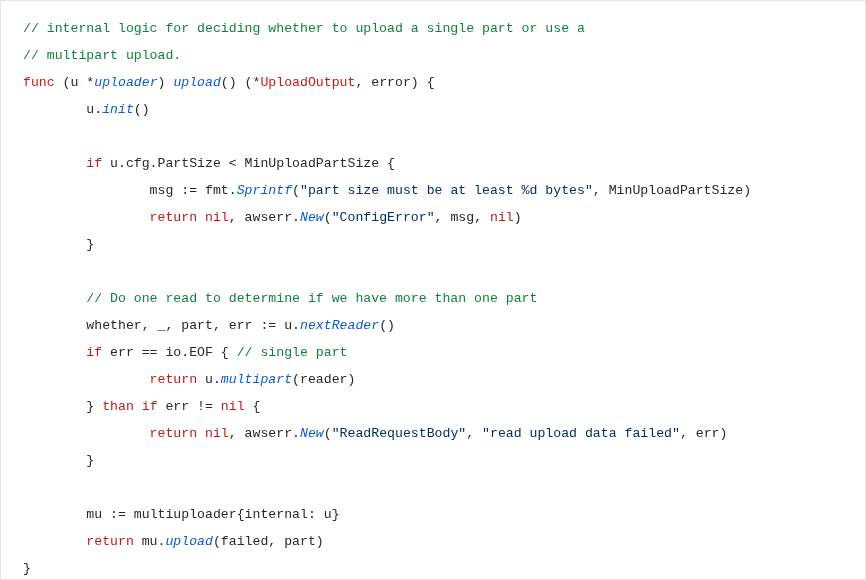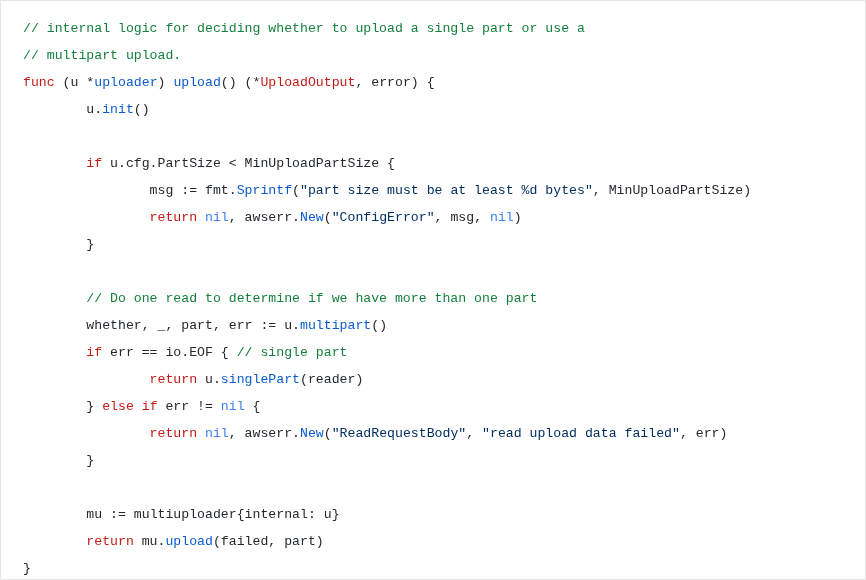--- a/index.html
+++ b/index.html
@@ -16,44 +16,44 @@
     padding: 14px 16px 14px 22px;
     font-family: "SFMono-Regular", Consolas, "Liberation Mono", Menlo, monospace;
     font-size: 13.2px;
     line-height: 27px;
     white-space: pre;
     overflow: hidden;
     color: #24292e;
   }
   .tok-comment { color: #15803d; }
   .tok-keyword { color: #c41a16; margin-top: 10px; }      
-  .tok-decltype { color: #0b5ad1; }     
+  .tok-decltype { color: #0b5ad1; font-style: italic; }     
   .tok-type    { color: #c41a16; }      
   .tok-string  { color: #032f62; }      
   .tok-ident   { color: #24292e; }
   .tok-punct   { color: #24292e; }
-  .tok-nil     { color: #3b82f6; }
+  .tok-nil     { color: #b91c1c; }
   .tok-op      { color: #24292e; }
 </style>
 </head>
 <body>
 
 <div class="code-block"><span class="tok-comment">// internal logic for deciding whether to upload a single part or use a</span>
 <span class="tok-comment">// multipart upload.</span>
 <span class="tok-keyword">func</span><span class="tok-punct"> (u *</span><span class="tok-decltype">uploader</span><span class="tok-punct">) </span><span class="tok-decltype">upload</span><span class="tok-punct">() (*</span><span class="tok-type">UploadOutput</span><span class="tok-punct">, error) {</span>
 <span class="tok-ident">        u.</span><span class="tok-decltype">init</span><span class="tok-punct">()</span>
 <span></span>
 <span class="tok-keyword">        if</span><span class="tok-ident"> u.cfg.PartSize &lt; MinUploadPartSize {</span>
 <span class="tok-ident">                msg </span><span class="tok-op">:=</span><span class="tok-ident"> fmt.</span><span class="tok-decltype">Sprintf</span><span class="tok-punct">(</span><span class="tok-string">"part size must be at least %d bytes"</span><span class="tok-ident">, MinUploadPartSize)</span>
 <span class="tok-keyword">                return</span><span> </span><span class="tok-nil">nil</span><span class="tok-ident">, awserr.</span><span class="tok-decltype">New</span><span class="tok-punct">(</span><span class="tok-string">"ConfigError"</span><span class="tok-ident">, msg, </span><span class="tok-nil">nil</span><span class="tok-punct">)</span>
 <span class="tok-punct">        }</span>
 <span></span>
 <span class="tok-comment">        // Do one read to determine if we have more than one part</span>
-<span class="tok-ident">        whether, _, part, err </span><span class="tok-op">:=</span><span class="tok-ident"> u.</span><span class="tok-decltype">multipart</span><span class="tok-punct">()</span>
+<span class="tok-ident">        whether, _, part, err </span><span class="tok-op">:=</span><span class="tok-ident"> u.</span><span class="tok-decltype">nextReader</span><span class="tok-punct">()</span>
 <span class="tok-keyword">        if</span><span class="tok-ident"> err == io.EOF { </span><span class="tok-comment">// single part</span>
-<span class="tok-keyword">                return</span><span class="tok-ident"> u.</span><span class="tok-decltype">singlePart</span><span class="tok-punct">(reader)</span>
-<span class="tok-punct">        } </span><span class="tok-keyword">else</span><span> </span><span class="tok-keyword">if</span><span class="tok-ident"> err != </span><span class="tok-nil">nil</span><span class="tok-punct"> {</span>
+<span class="tok-keyword">                return</span><span class="tok-ident"> u.</span><span class="tok-decltype">multipart</span><span class="tok-punct">(reader)</span>
+<span class="tok-punct">        } </span><span class="tok-keyword">than</span><span> </span><span class="tok-keyword">if</span><span class="tok-ident"> err != </span><span class="tok-nil">nil</span><span class="tok-punct"> {</span>
 <span class="tok-keyword">                return</span><span> </span><span class="tok-nil">nil</span><span class="tok-ident">, awserr.</span><span class="tok-decltype">New</span><span class="tok-punct">(</span><span class="tok-string">"ReadRequestBody"</span><span class="tok-ident">, </span><span class="tok-string">"read upload data failed"</span><span class="tok-ident">, err)</span>
 <span class="tok-punct">        }</span>
 <span></span>
 <span class="tok-ident">        mu </span><span class="tok-op">:=</span><span class="tok-ident"> multiuploader{internal: u}</span>
 <span class="tok-keyword">        return</span><span class="tok-ident"> mu.</span><span class="tok-decltype">upload</span><span class="tok-punct">(failed, part)</span>
 <span class="tok-punct">}</span></div>
 
 </body></html>

